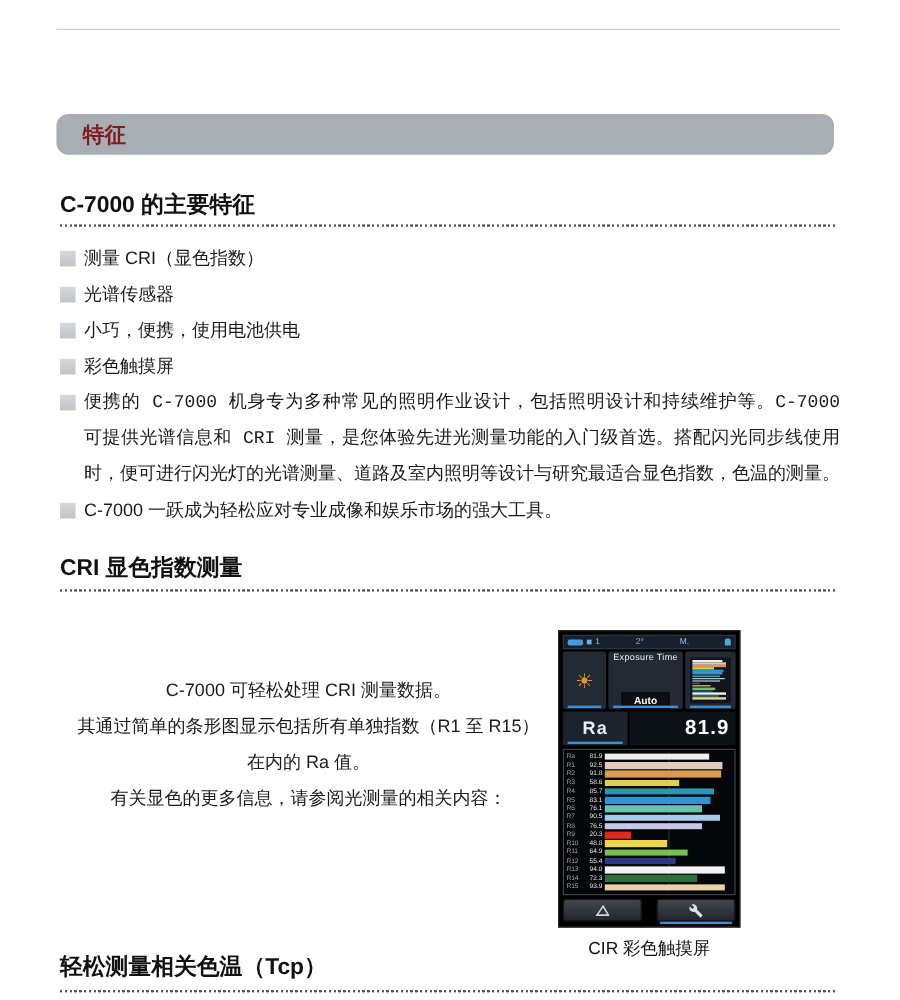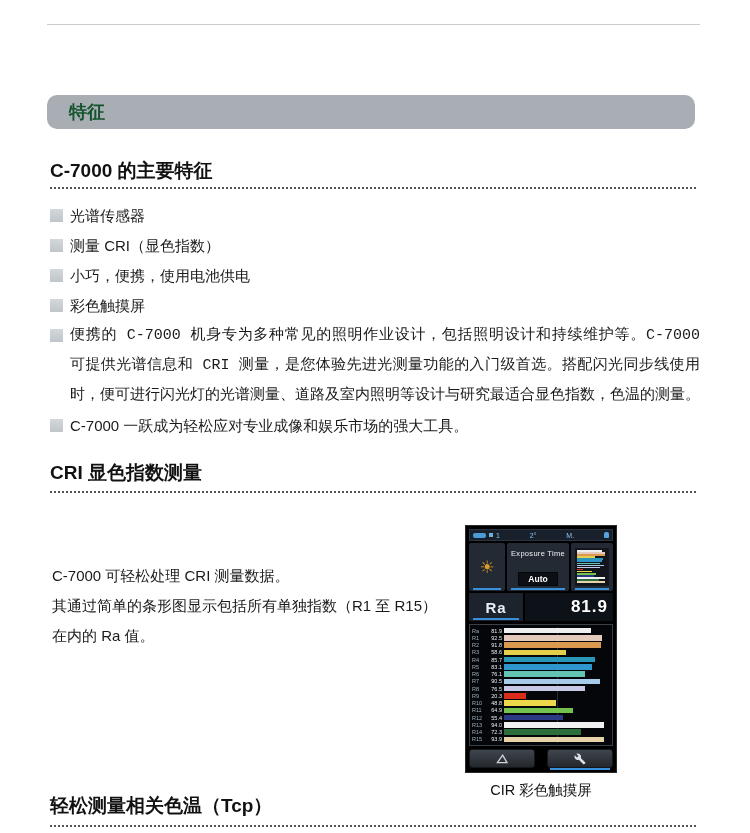--- a/index.html
+++ b/index.html
@@ -10,21 +10,21 @@
     background:#ffffff; color:#1a1a1a;
     font-family:"Liberation Sans", sans-serif;
   }
   .top-line { position:absolute; top:24px; left:47px; width:653px; height:1px; background:#cccccc; }
 
   .section-header {
     position:absolute; top:95px; left:47px; width:648px; height:34px;
     background:#a9aeb5; border-radius:10px;
     display:flex; align-items:center; padding-left:22px;
   }
-  .section-header span { font-size:18px; font-weight:700; color:#14532d; }
+  .section-header span { font-size:18px; font-weight:700; color:#7f1d1d; }
 
   .h2 { position:absolute; left:50px; font-size:19px; font-weight:700; color:#111; white-space:nowrap; }
   .h2.features { top:158px; }
   .h2.cri { top:460px; }
   .h2.tcp { top:793px; }
 
   .dash {
     position:absolute; left:50px; width:646px; height:2px;
     background-image:repeating-linear-gradient(90deg,#555 0 2px,transparent 2px 4px);
   }
@@ -35,21 +35,21 @@
   ul.features-list { position:absolute; top:201px; left:50px; width:650px; margin:0; padding:0; list-style:none; }
   ul.features-list li {
     position:relative; padding-left:20px; font-size:15px; line-height:30px; color:#1a1a1a;
   }
   ul.features-list li::before {
     content:""; position:absolute; left:0; top:8px; width:13px; height:13px;
     background:linear-gradient(#d3d8dc,#bfc5ca);
   }
   ul.features-list li.justify { text-align:justify;font-family:Liberation Mono, monospace; }
 
-  .cri-text { position:absolute; top:561px; left:52px; width:410px; font-size:15px; line-height:30px; }
+  .cri-text { position:absolute; top:561px; left:52px; width:410px; font-size:15px; line-height:30px;text-align:center; }
   .cri-text div { white-space:nowrap; }
 
   
   .figure { position:absolute; top:525px; left:465px; width:152px; }
   .device {
     width:152px; height:248px; background:#000; border:1px solid #2a2a2a;
     padding:3px; display:flex; flex-direction:column;
   }
   .ds-status {
     height:12px; background:#18202c; border:1px solid #2a3442;
@@ -59,21 +59,21 @@
   .bat { display:inline-block; width:13px; height:5px; background:#4a9ad8; border-radius:2px; }
   .memsq { display:inline-block; width:4px; height:4px; background:#6fb0e0; }
   .spacer { flex:1; }
   .lock { display:inline-block; width:5px; height:6px; background:#5aa2dc; border-radius:2px 2px 1px 1px; }
 
   .ds-controls { margin-top:2px; height:48px; display:flex; gap:2px; }
   .ds-cell { background:#232a33; border-radius:2px; position:relative; }
   .ds-cell .u { position:absolute; left:4px; right:4px; bottom:1px; height:2px; background:var(--accent); }
   .cell-sun { width:36px; display:flex; align-items:center; justify-content:center; }
   .sun { font-size:17px; color:#e09a28; line-height:1; }
-  .cell-exp { flex:1; display:flex; flex-direction:column; align-items:center; justify-content:center; gap:14px; }
+  .cell-exp { flex:1; display:flex; flex-direction:column; align-items:center; justify-content:space-between; gap:14px; }
   .exp-lbl { font-size:7.5px; color:#eef2f6; letter-spacing:0.3px; }
   .exp-val { background:#0c1014; border:1px solid #05070a; color:#fff; font-size:8.5px; font-weight:700; padding:1px 9px; }
   .cell-thumb { width:42px; display:flex; align-items:center; justify-content:center; }
   .thumb { width:34px; height:38px; background:#12161c; padding:2px; overflow:hidden; }
   .tbar { display:block; height:1.5px; margin-bottom:0.6px; }
 
   .ds-ra { margin-top:2px; height:28px; display:flex; gap:2px; }
   .ra-box {
     width:54px; background:#1c232d; position:relative;
     display:flex; align-items:center; justify-content:center;
@@ -112,35 +112,36 @@
 <div class="top-line"></div>
 
 <div class="section-header">
   <span>特征</span>
 </div>
 
 <div class="h2 features">C-7000 的主要特征</div>
 <div class="dash d1"></div>
 
 <ul class="features-list">
+  <li>测量 CRI（显色指数）</li>
   <li>光谱传感器</li>
-  <li>测量 CRI（显色指数）</li>
   <li>小巧，便携，使用电池供电</li>
   <li>彩色触摸屏</li>
   <li class="justify">便携的 C-7000 机身专为多种常见的照明作业设计，包括照明设计和持续维护等。C-7000 可提供光谱信息和 CRI 测量，是您体验先进光测量功能的入门级首选。搭配闪光同步线使用时，便可进行闪光灯的光谱测量、道路及室内照明等设计与研究最适合显色指数，色温的测量。</li>
   <li>C-7000 一跃成为轻松应对专业成像和娱乐市场的强大工具。</li>
 </ul>
 
 <div class="h2 cri">CRI 显色指数测量</div>
 <div class="dash d2"></div>
 
 <div class="cri-text">
   <div>C-7000 可轻松处理 CRI 测量数据。</div>
   <div>其通过简单的条形图显示包括所有单独指数（R1 至 R15）</div>
   <div>在内的 Ra 值。</div>
+  <div>有关显色的更多信息，请参阅光测量的相关内容：</div>
 </div>
 
 <div class="figure">
   <div class="device">
 
     <div class="ds-status">
       <span class="bat"></span>
       <span class="memsq"></span>
       <span>1</span>
       <span class="spacer"></span>

